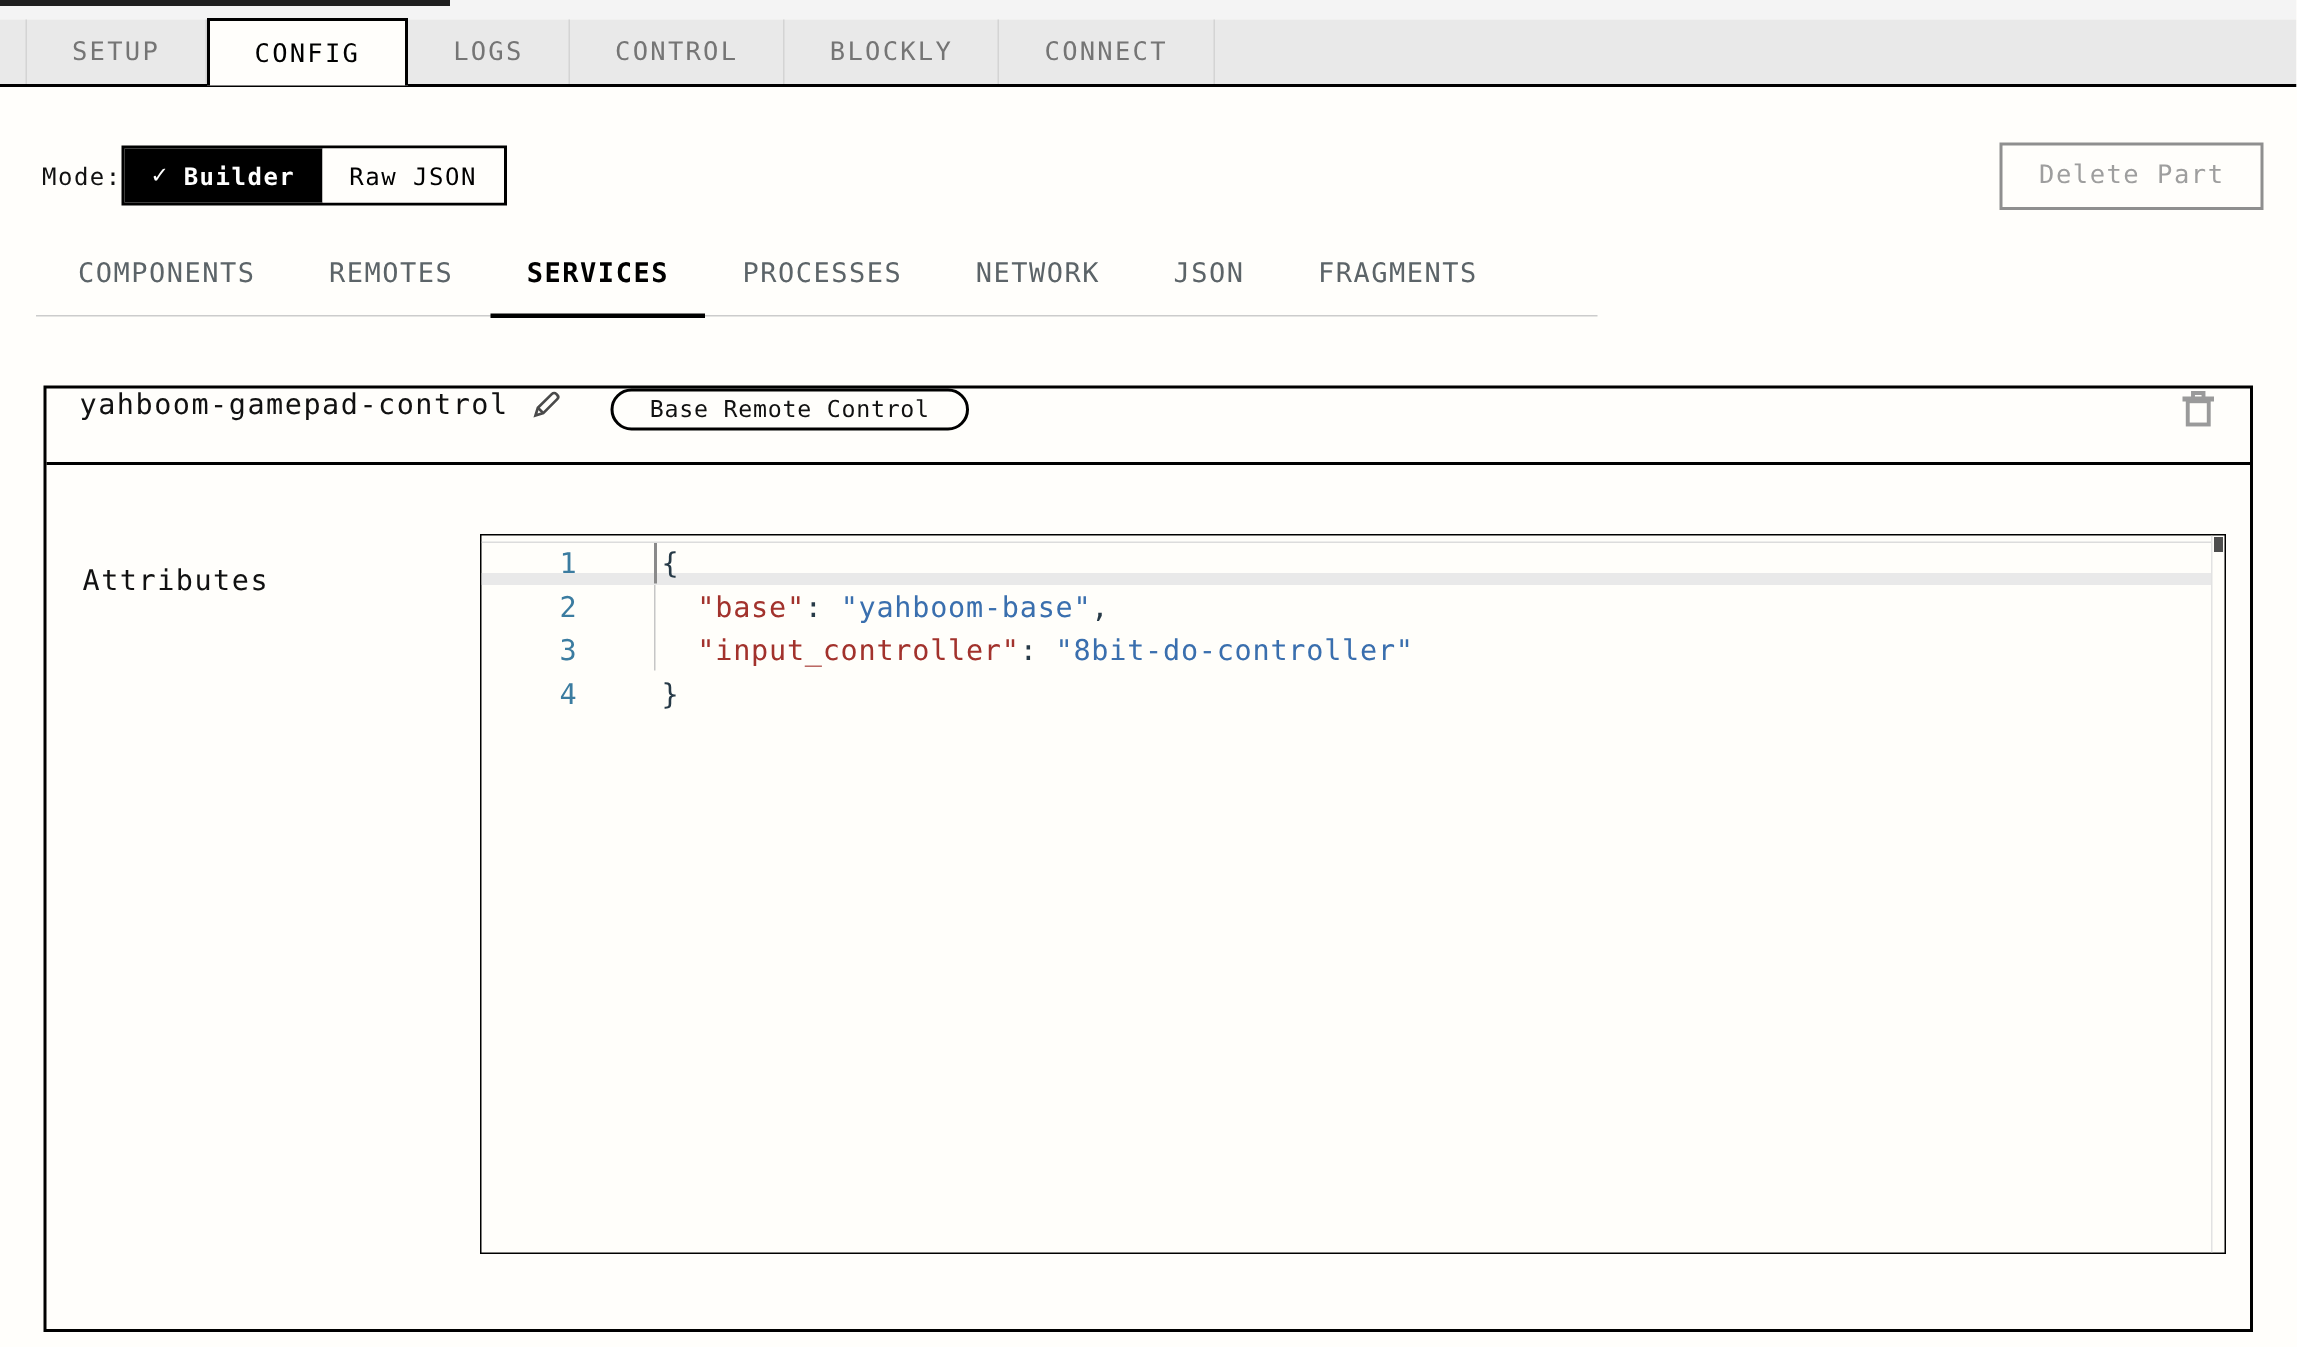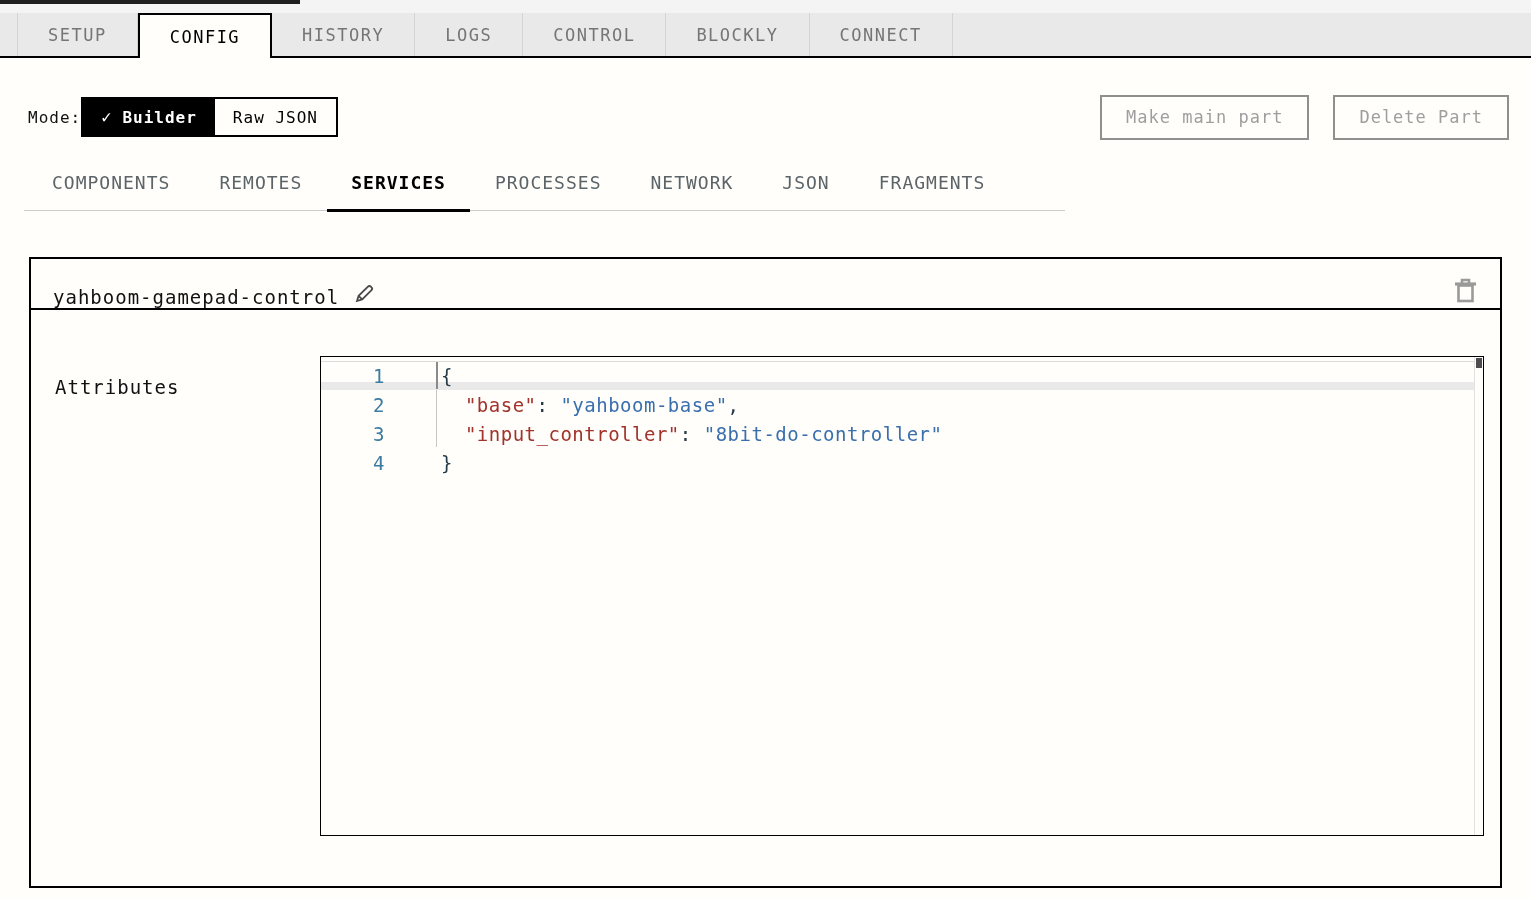--- a/index.html
+++ b/index.html
@@ -11,21 +11,21 @@
     color: #111;
     overflow: hidden;
   }
 
   
   .top-band { position: absolute; top: 0; left: 0; right: 0; height: 13px; background: #f4f4f4; }
   .top-strip { position: absolute; top: 0; left: 0; width: 300px; height: 4px; background: #1f1f1f; }
   .tabbar {
     position: absolute; top: 13px; left: 0; right: 0; height: 45px;
     background: #e9e9e9; border-bottom: 2px solid #000;
-    display: flex; align-items: flex-start; padding-left: 17px;
+    display: flex; align-items: center; padding-left: 17px;
   }
   .tab {
     display: flex; align-items: center; padding: 0 30px;
     font-size: 17px; letter-spacing: 1.5px; color: #757575;
     border-right: 1px solid #d4d4d4; cursor: pointer; height: 43px;
   }
   .tab:first-child { border-left: 1px solid #d4d4d4; }
   .tab.active {
     background: #fffefb; color: #000000; font-weight: normal;
     border: 2px solid #000; border-bottom: none;
@@ -66,21 +66,21 @@
     border-bottom: 3px solid #000; margin-bottom: -2px; padding-bottom: 16px;
   }
 
   
   .card {
     position: absolute; top: 257px; left: 29px; width: 1473px; height: 631px;
     border: 2px solid #000; background: #fffefb;
   }
   .card-header {
     height: 51px; border-bottom: 2px solid #000;
-    display: flex; align-items: flex-end; padding: 0 22px;
+    display: flex; align-items: flex-start; padding: 0 22px;
   }
   .card-title { font-size: 19px; letter-spacing: 1px; color: #111; }
   .pencil-btn { margin-left: 14px; display: flex; align-items: center; cursor: pointer; background: none; border: none; }
   .type-pill {
     margin-left: 32px; border: 2px solid #000; border-radius: 15px;
     height: 28px; padding: 0 24px; display: flex; align-items: center;
     font-size: 15.5px; letter-spacing: 0.5px; color: #111; background: #fffefb;
   }
   .trash-btn { background: none; border: none; cursor: pointer; display: flex; align-items: center; }
 
@@ -107,40 +107,38 @@
   .tok-str { color: #3a6fae; }
 </style>
 </head>
 <body>
 
 <div class="top-band"></div>
 <div class="top-strip"></div>
 <div class="tabbar">
   <div class="tab">SETUP</div>
   <div class="tab active">CONFIG</div>
-  <div class="tab">HISTORY</div>
   <div class="tab">LOGS</div>
   <div class="tab">CONTROL</div>
   <div class="tab">BLOCKLY</div>
   <div class="tab">CONNECT</div>
 </div>
 
 <div class="mode-row">
   <span class="mode-label">Mode:</span>
   <div class="mode-toggle">
     <div class="mode-seg selected">
       <span class="check-icon">✓</span>
       <span>Builder</span>
     </div>
     <div class="mode-seg unselected">
       <span>Raw JSON</span>
     </div>
   </div>
   <div class="spacer"></div>
-  <button class="ghost-btn">Make main part</button>
   <button class="ghost-btn">Delete Part</button>
 </div>
 
 <div class="subtabs">
   <div class="subtab">COMPONENTS</div>
   <div class="subtab">REMOTES</div>
   <div class="subtab active">SERVICES</div>
   <div class="subtab">PROCESSES</div>
   <div class="subtab">NETWORK</div>
   <div class="subtab">JSON</div>
@@ -151,20 +149,23 @@
   <div class="card-header">
     <span class="card-title">yahboom-gamepad-control</span>
     <button class="pencil-btn">
       <span>
         <svg width="22" height="22" viewBox="0 0 22 22" fill="none" stroke="#4a4a4a" stroke-width="1.8">
           <path d="M4 18 l1.6-5.2 L15 3.6 c0.8-0.8 2-0.8 2.8 0 l0.7 0.7 c0.8 0.8 0.8 2 0 2.8 L9.2 16.4 4 18z"></path>
           <line x1="5.6" y1="12.8" x2="9.2" y2="16.4"></line>
         </svg>
       </span>
     </button>
+    <div class="type-pill">
+      <span>Base Remote Control</span>
+    </div>
     <div class="spacer"></div>
     <button class="trash-btn">
       <span>
         <svg width="25" height="28" viewBox="0 0 25 28" fill="none" stroke="#9a9a9a">
           <path d="M9 6.5 V3 h7 v3.5" stroke-width="2.6"></path>
           <line x1="2" y1="7" x2="23" y2="7" stroke-width="3.2"></line>
           <rect x="5.5" y="8.5" width="14" height="15.5" stroke-width="2.6"></rect>
         </svg>
       </span>
     </button>

